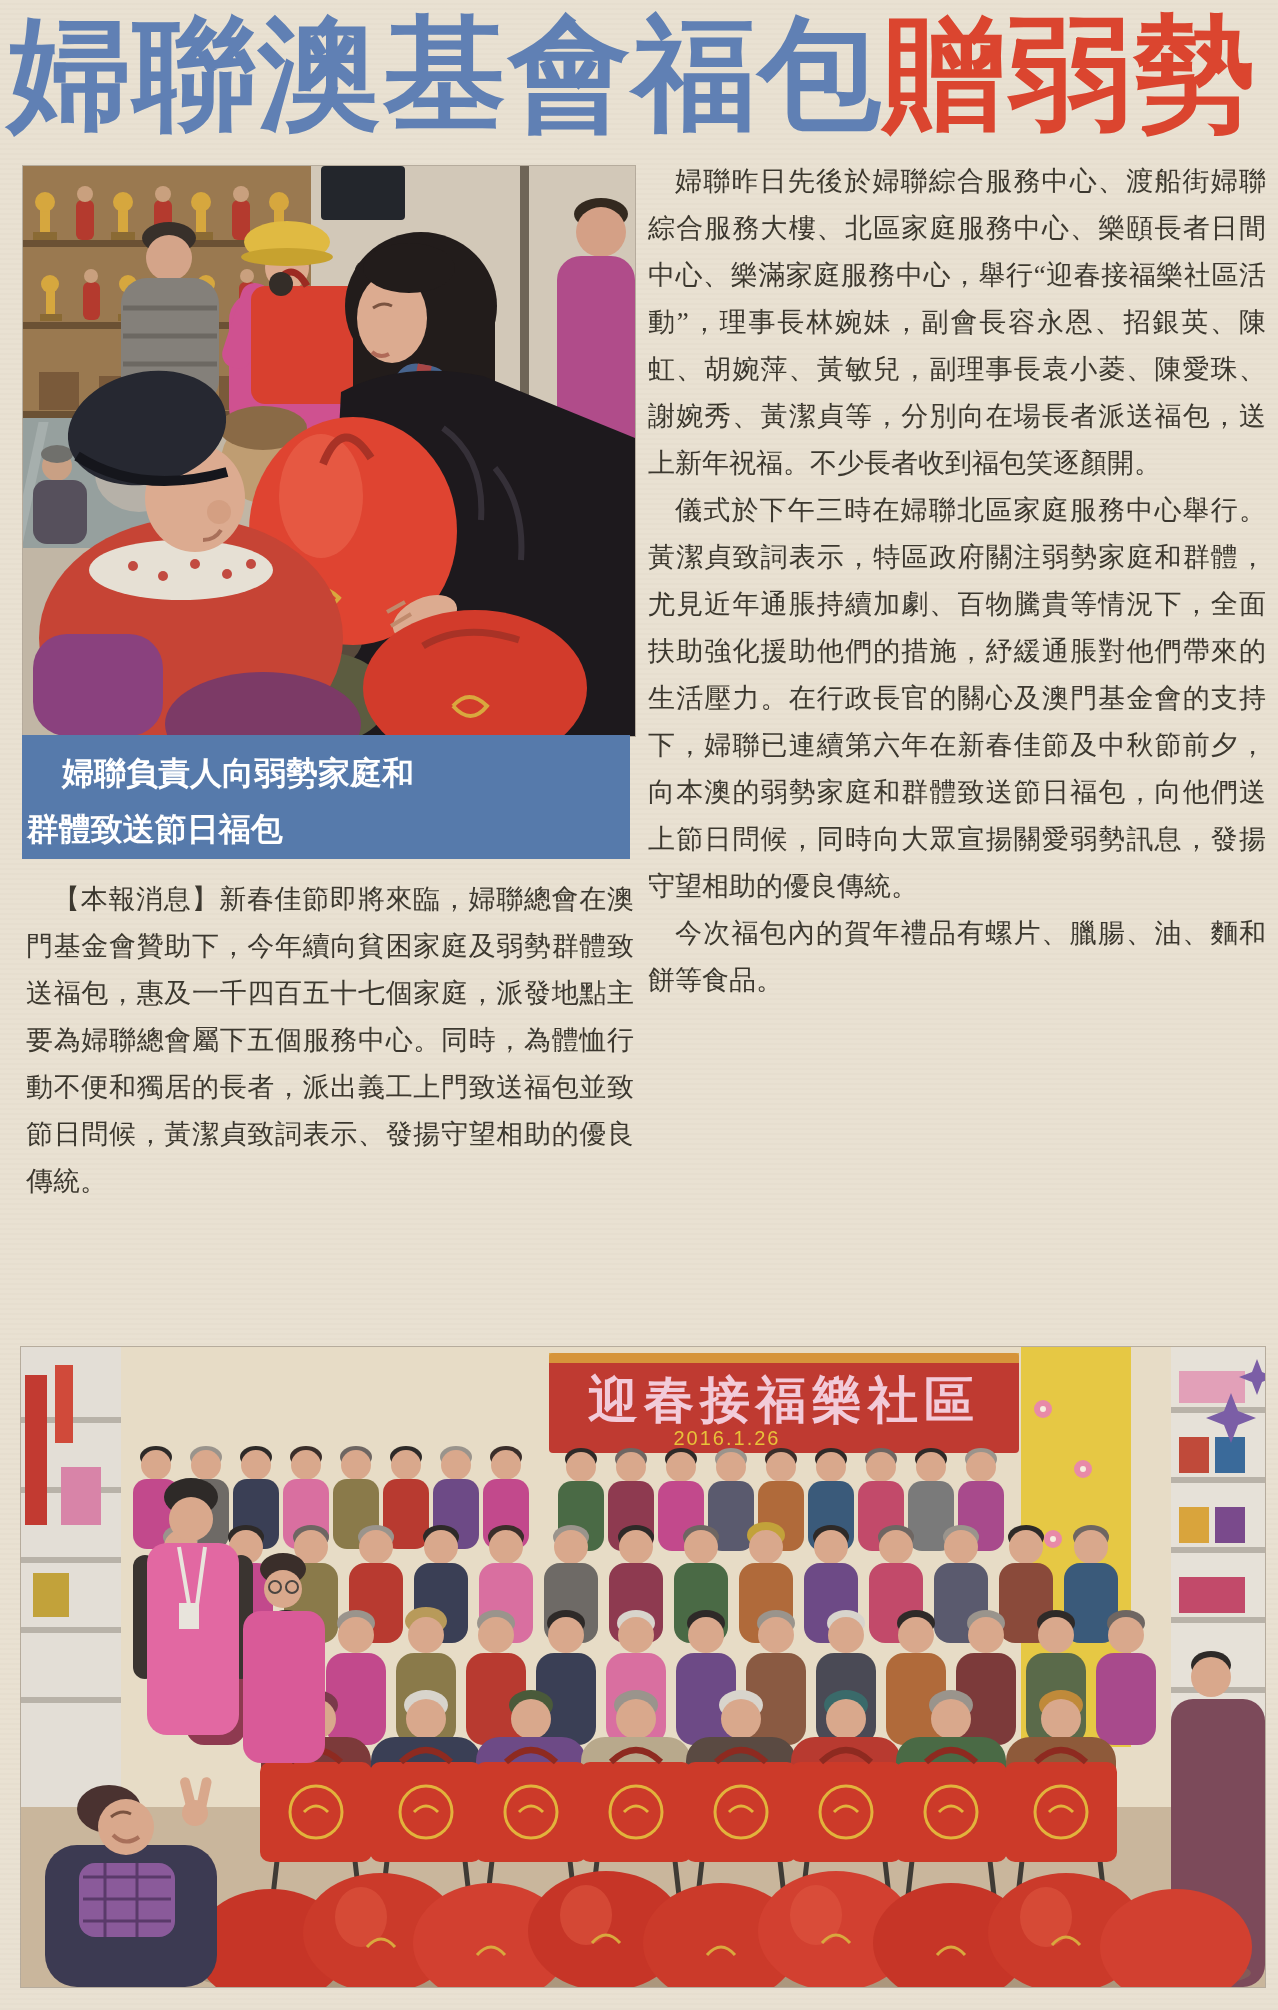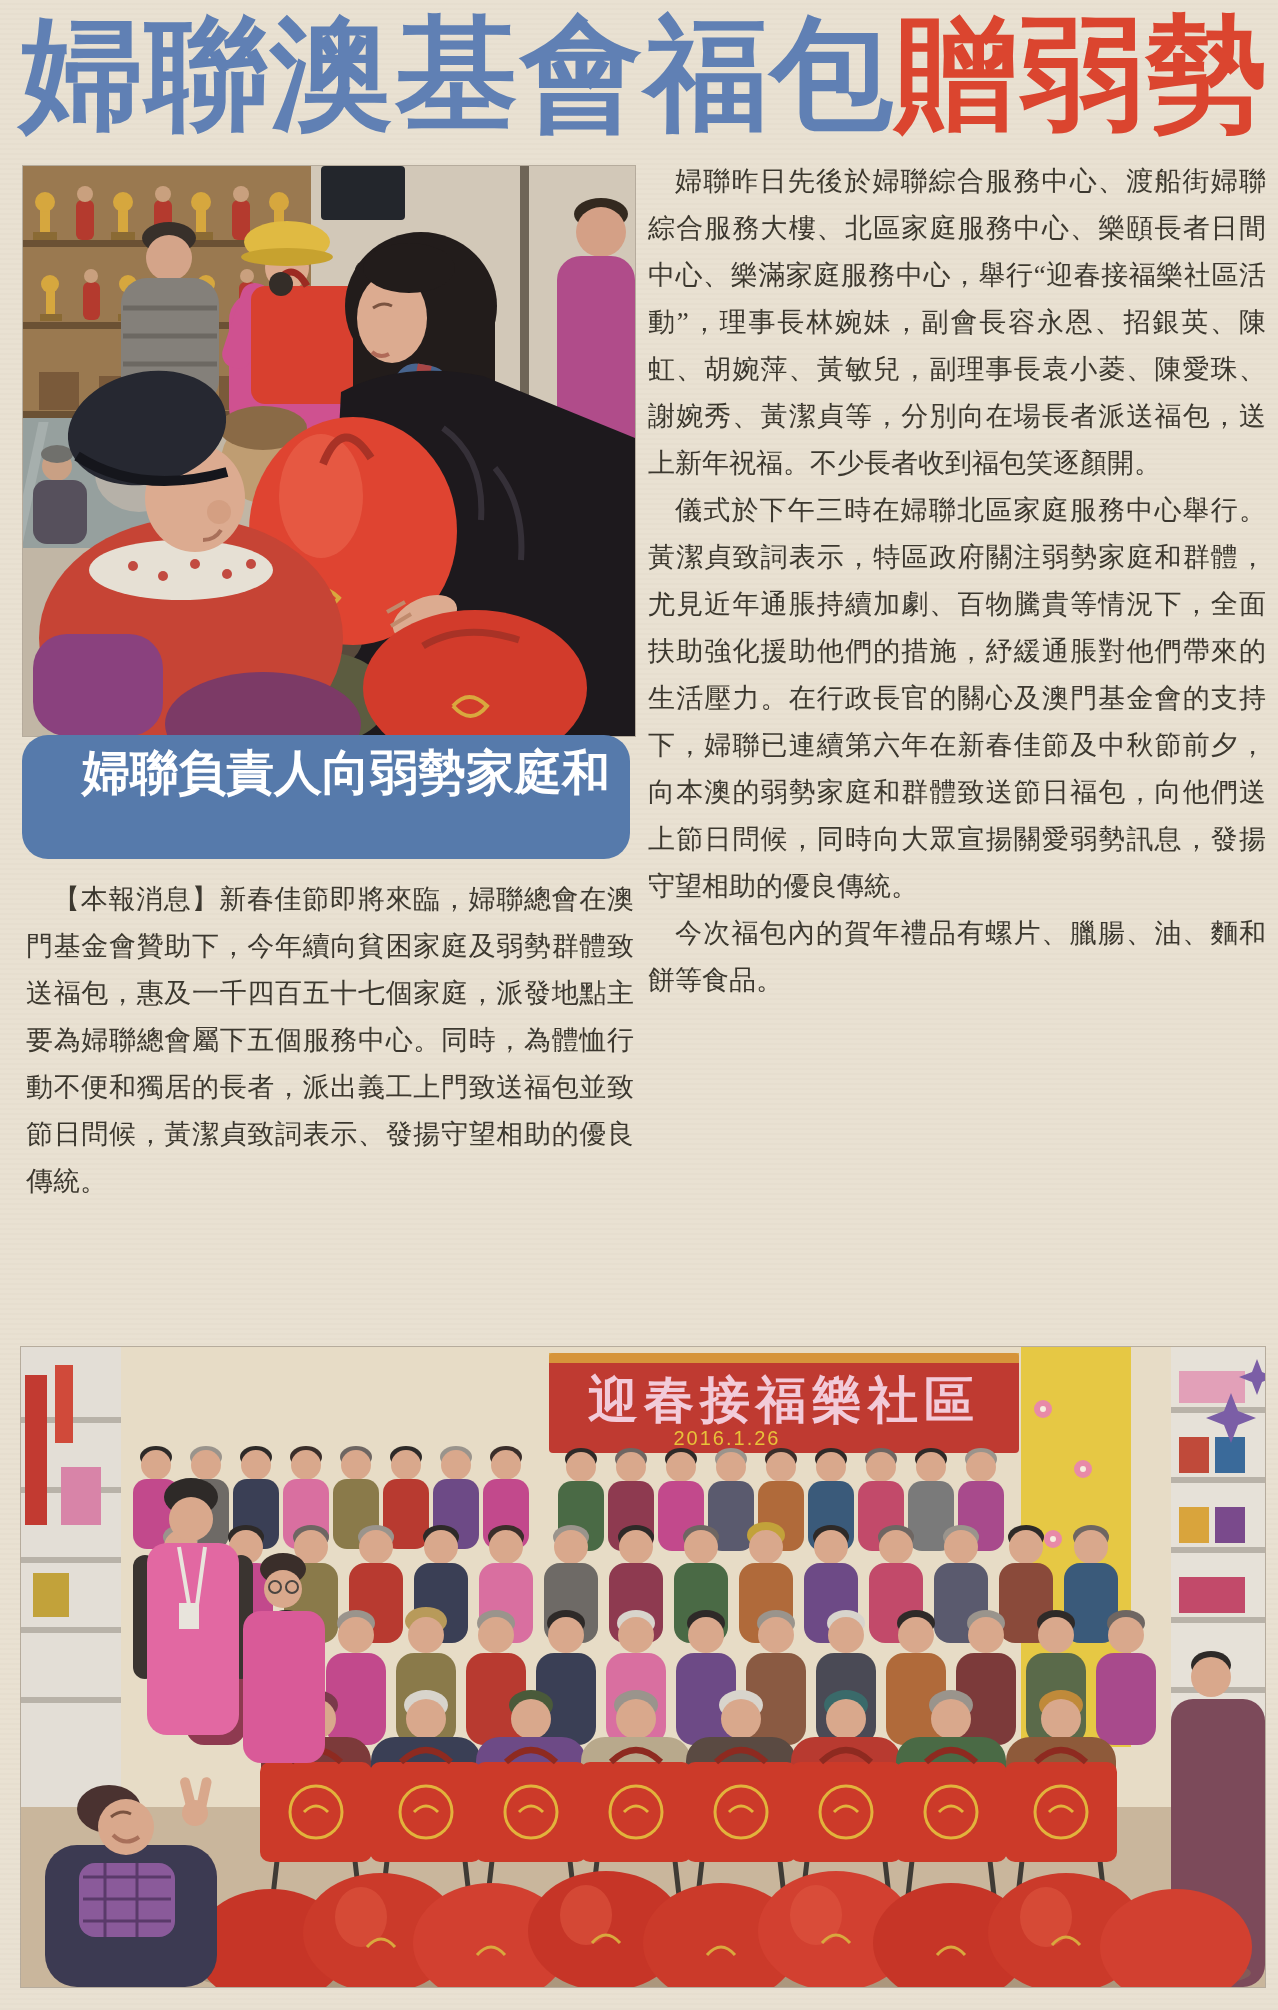--- a/index.html
+++ b/index.html
@@ -5,38 +5,38 @@
   html,body{margin:0;padding:0;}
   body{
     width:1278px;height:2010px;position:relative;
     background:#e9e1d2;
     font-family:"Liberation Serif","DejaVu Serif",serif;
     overflow:hidden;
   }
   .page{position:absolute;inset:0;
     background-image:repeating-linear-gradient(0deg, rgba(120,100,80,.025) 0 2px, rgba(0,0,0,0) 2px 5px);}
   .headline{
-    position:absolute;left:20px;top:12px;margin:0;
+    position:absolute;left:8px;top:12px;margin:0;
     font-size:123px;line-height:1.02;font-weight:700;
     letter-spacing:2px;white-space:nowrap;
   }
   .hl-blue{color:#6080b4;}
   .hl-red{color:#db452f;}
   figure{margin:3px;padding:0;}
   .photo-frame{position:absolute;box-shadow:0 0 0 1px rgba(90,75,60,.35);}
   .photo1{left:20px;top:163px;width:612px;height:570px;}
   .photo2{left:18px;top:1344px;width:1244px;height:640px;}
   svg{display:block;}
   svg text{font-family:"Liberation Sans","DejaVu Sans",sans-serif;}
   .photo1-caption{
     position:absolute;left:22px;top:735px;width:608px;height:124px;
     background:#567aab;color:#ffffff;
     font-family:"Liberation Sans","DejaVu Sans",sans-serif;
-    font-weight:700;font-size:48px;line-height:56px;
-    padding-top:10px;box-sizing:border-box;border-radius:26px;
+    font-weight:700;font-size:32px;line-height:56px;
+    padding-top:10px;box-sizing:border-box;
   }
   .photo1-caption .cap-l1{display:block;text-indent:1.25em;}
   .photo1-caption .cap-l2{display:block;text-indent:0.15em;}
   .col{position:absolute;color:#3c382f;}
   .col p{
     font-size:27px;line-height:47px;margin:0;
     text-align:justify;text-indent:1em;
     color:#3c382f;
   }
   .col-left{left:26px;top:876px;width:608px;}
@@ -230,20 +230,21 @@
       <g>
         <ellipse cx="452" cy="522" rx="112" ry="78" fill="#d23b2b"></ellipse>
         <path d="M400 480 q40 -24 96 -6" stroke="#a83226" stroke-width="7" fill="none"></path>
         <path d="M430 540 q16 -18 34 0 q-16 20 -34 0" fill="none" stroke="#d9a83e" stroke-width="4"></path>
       </g>
     </svg>
   </figure>
 
   <div class="photo1-caption">
     <span class="cap-l1">婦聯負責人向弱勢家庭和</span>
+    <span class="cap-l2">群體致送節日福包</span>
   </div>
 
   <div class="col col-left">
     <p>【本報消息】新春佳節即將來臨，婦聯總會在澳門基金會贊助下，今年續向貧困家庭及弱勢群體致送福包，惠及一千四百五十七個家庭，派發地點主要為婦聯總會屬下五個服務中心。同時，為體恤行動不便和獨居的長者，派出義工上門致送福包並致節日問候，黃潔貞致詞表示、發揚守望相助的優良傳統。</p>
   </div>
 
   <div class="col col-right">
     <p>婦聯昨日先後於婦聯綜合服務中心、渡船街婦聯綜合服務大樓、北區家庭服務中心、樂頤長者日間中心、樂滿家庭服務中心，舉行“迎春接福樂社區活動”，理事長林婉妹，副會長容永恩、招銀英、陳虹、胡婉萍、黃敏兒，副理事長袁小菱、陳愛珠、謝婉秀、黃潔貞等，分別向在場長者派送福包，送上新年祝福。不少長者收到福包笑逐顏開。</p>
     <p>儀式於下午三時在婦聯北區家庭服務中心舉行。黃潔貞致詞表示，特區政府關注弱勢家庭和群體，尤見近年通脹持續加劇、百物騰貴等情況下，全面扶助強化援助他們的措施，紓緩通脹對他們帶來的生活壓力。在行政長官的關心及澳門基金會的支持下，婦聯已連續第六年在新春佳節及中秋節前夕，向本澳的弱勢家庭和群體致送節日福包，向他們送上節日問候，同時向大眾宣揚關愛弱勢訊息，發揚守望相助的優良傳統。</p>
     <p>今次福包內的賀年禮品有螺片、臘腸、油、麵和餅等食品。</p>

